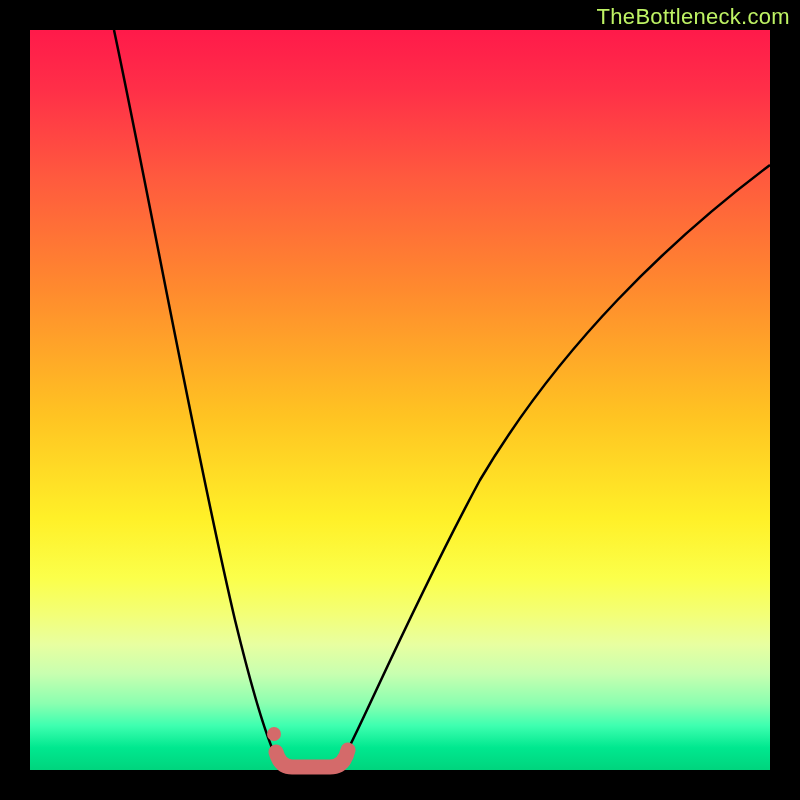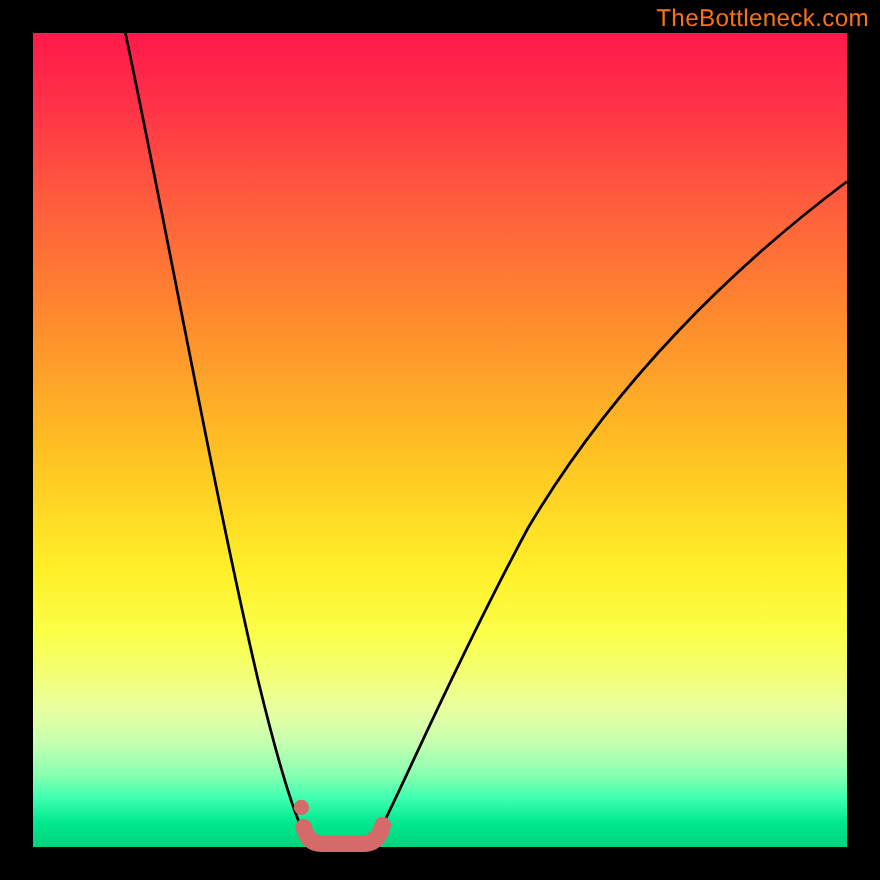--- a/index.html
+++ b/index.html
@@ -30,21 +30,21 @@
       #c8ffb0 87%,
       #8bffb0 91%,
       #3effb0 94%,
       #00e88f 97%,
       #00d47d 100%);
   }
   .watermark {
     position: absolute;
     top: 4px;
     right: 10px;
-    color: #f97316;
+    color: #bef264;
     font-size: 22px;
     font-weight: 500;
     letter-spacing: 0.3px;
     user-select: none;
   }
   svg.curve {
     position: absolute;
     left: 0;
     top: 0;
     width: 740px;

